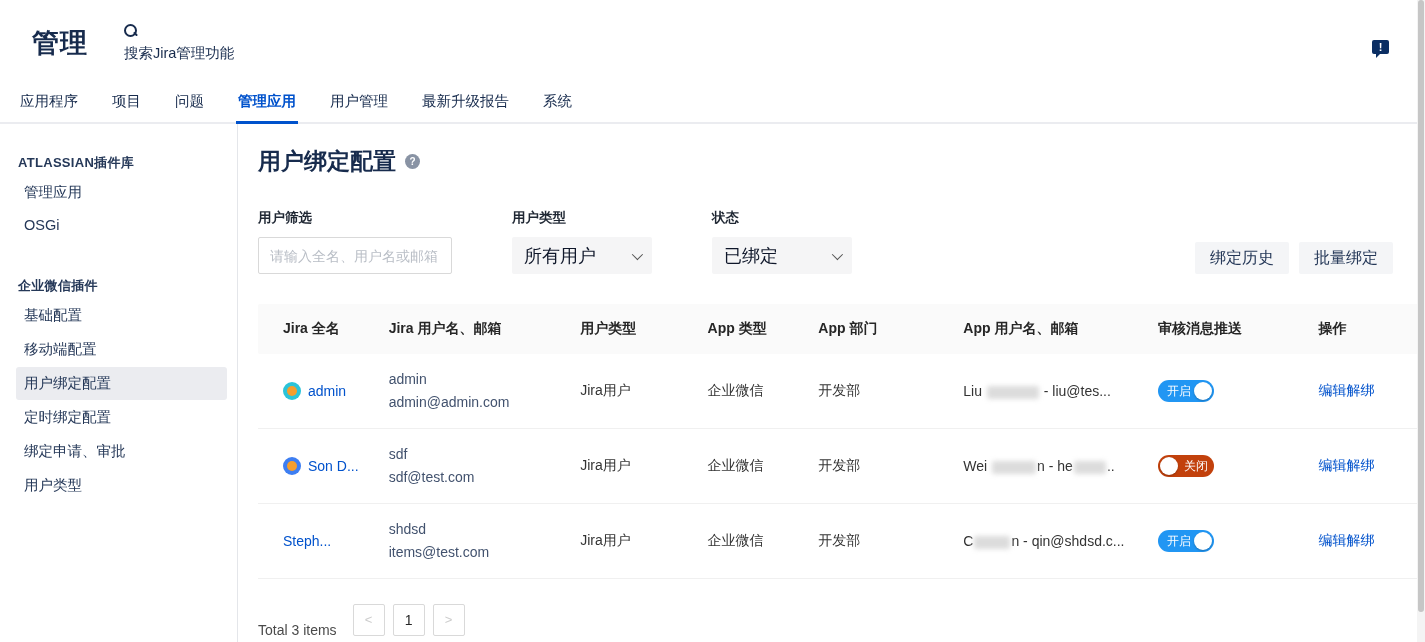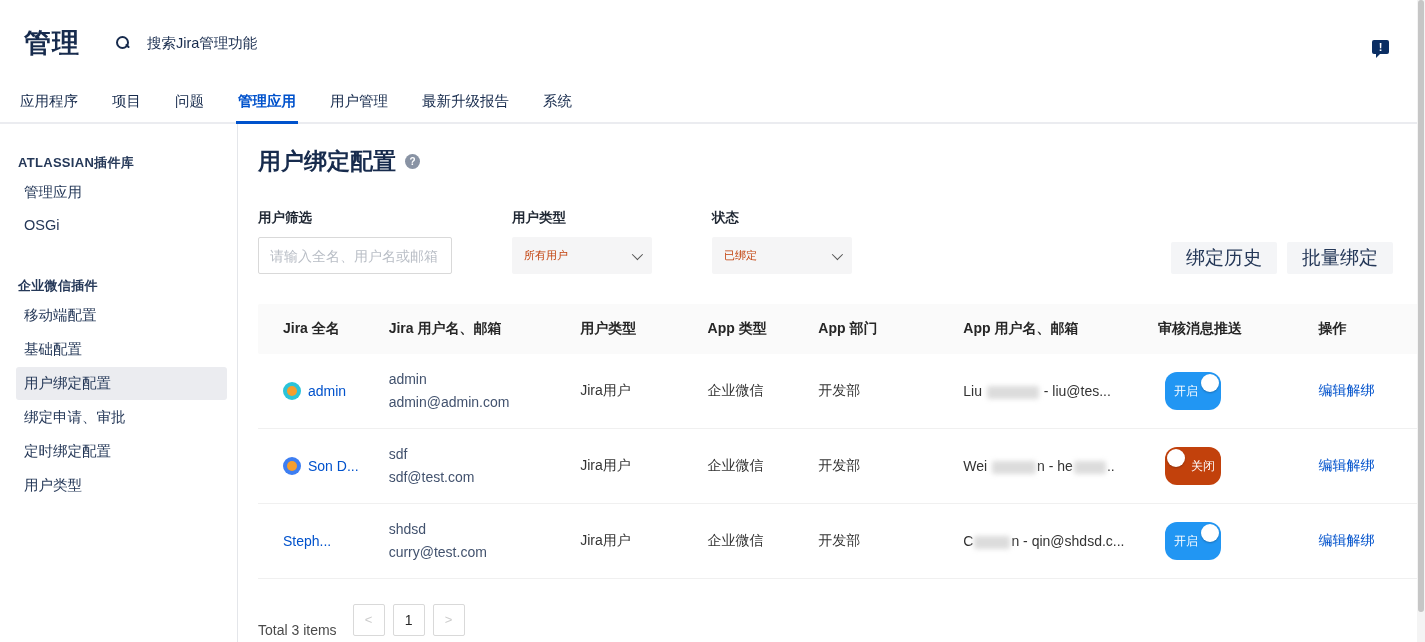--- a/index.html
+++ b/index.html
@@ -1,22 +1,22 @@
 <!DOCTYPE html>
 <html><head>
 <meta charset="utf-8">
 <style>
   * { margin:0; padding:0; box-sizing:border-box; }
   html,body { width:1425px; height:642px; overflow:hidden; background:#fff;
     font-family:"Liberation Sans","DejaVu Sans",sans-serif; color:#172b4d; }
 
   
-  .top-header { display:flex; align-items:center; height:86px; padding:0 28px 0 24px; position:relative; }
+  .top-header { display:flex; align-items:center; height:86px; padding:0 28px 0 32px; position:relative; }
   .app-title { font-size:27px; font-weight:bold; color:#172b4d; letter-spacing:1px; }
-  .admin-search { display:flex; align-items:center; margin-left:36px; gap:17px; cursor:pointer; }
+  .admin-search { display:flex; margin-left:36px; gap:6px; cursor:pointer;flex-direction:column; }
   .search-glyph { width:14px; height:14px; position:relative; }
   .search-glyph::before { content:""; position:absolute; left:0; top:0; width:9px; height:9px;
     border:2px solid #172b4d; border-radius:50%; }
   .search-glyph::after { content:""; position:absolute; left:9px; top:9px; width:5px; height:2px;
     background:#172b4d; transform:rotate(45deg); border-radius:1px; }
   .admin-search span { font-size:14.5px; color:#172b4d; }
   .feedback-btn { position:absolute; right:36px; top:40px; cursor:pointer; }
   .bubble { width:17px; height:14px; background:#0b2e63; border-radius:2px; position:relative;
     color:#fff; font-size:11px; font-weight:bold; text-align:center; line-height:14px; }
   .bubble::after { content:""; position:absolute; left:4px; bottom:-4px; border:3px solid transparent;
@@ -45,26 +45,26 @@
 
   
   .filter-row { display:flex; align-items:flex-end; margin-bottom:30px; padding-right:32px; }
   .filter-group { margin-right:60px; }
   .filter-label { font-size:13.5px; font-weight:bold; color:#1f2733; margin-bottom:10px; }
   .filter-input { width:194px; height:37px; border:1px solid #d9d9d9; border-radius:2px; padding:0 11px;
     font-size:14px; color:#333; font-family:inherit; }
   .filter-input::placeholder { color:#b9bec6; }
   .select-box { width:140px; height:37px; background:#f5f5f6; border:none; border-radius:2px;
     display:flex; align-items:center; justify-content:space-between; padding:0 12px; cursor:pointer; }
-  .select-value { font-size:11px; color:#c2410c; }
+  .select-value { font-size:18px; color:#0f172a; }
   .chevron { width:8px; height:8px; border-right:1.6px solid #555; border-bottom:1.6px solid #555;
     transform:rotate(45deg) translateY(-2px); }
   .filter-spacer { flex:1; }
   .gray-btn { height:32px; padding:0 15px; background:#f4f5f7; border:none; border-radius:2px;
-    font-size:19px; color:#253858; cursor:pointer; margin-left:10px; font-family:inherit; }
+    font-size:16px; color:#253858; cursor:pointer; margin-left:10px; font-family:inherit; }
 
   
   table.bind-table { border-collapse:collapse; width:1165px; table-layout:fixed; }
   .bind-table th { background:#fafafa; font-size:14px; font-weight:bold; color:#262626;
     text-align:left; padding:16px 8px 16px 25px; white-space:nowrap; }
   .bind-table th:first-child { border-radius:2px 0 0 2px; }
   .bind-table td { border-bottom:1px solid #f0f0f0; padding:14px 8px 14px 25px; font-size:14px; color:#333;
     vertical-align:middle; }
   .col-fullname { width:102px; } .col-username { width:185px; } .col-usertype { width:123px; }
   .col-apptype { width:107px; } .col-appdept { width:140px; } .col-appuser { width:188px; }
@@ -72,22 +72,22 @@
   .fullname-cell { display:flex; align-items:center; gap:7px; }
   .avatar { width:18px; height:18px; border-radius:50%; position:relative; flex:0 0 18px; }
   .avatar::after { content:""; position:absolute; left:4px; top:4px; width:10px; height:10px;
     border-radius:50%; background:#f59e2d; }
   a.blue-link { color:#0052cc; text-decoration:none; cursor:pointer; white-space:nowrap; }
   .two-line div { line-height:23px; color:#42526e; }
   .muted { color:#42526e; }
   .appuser-cell { white-space:nowrap; overflow:hidden; color:#6b7683; font-size:13.5px; }
   .blur-patch { display:inline-block; height:13px; background:#dcdcdc; border-radius:2px;
     filter:blur(2.5px); vertical-align:middle; margin:0 1px; }
-  .switch { position:relative; width:56px; height:38px; border-radius:12px; cursor:pointer;
-    display:inline-flex; align-items:center; font-size:12px;margin-left:7px; }
+  .switch { position:relative; width:56px; height:22px; border-radius:12px; cursor:pointer;
+    display:inline-flex; align-items:center; font-size:12px; }
   .switch.on { background:#2196f3; }
   .switch.on .sw-label { color:#fff; margin-left:9px; }
   .switch.on .knob { right:2px; }
   .switch.off { background:#c2410c; }
   .switch.off .sw-label { color:#fdfdfd; margin-left:26px; }
   .switch.off .knob { left:2px; }
   .knob { position:absolute; top:2px; width:18px; height:18px; border-radius:50%; background:#fff;
     box-shadow:0 1px 2px rgba(0,0,0,.25); }
   .ops-cell a { }
 
@@ -127,25 +127,25 @@
     <div class="tab">系统</div>
   </div>
 
 <div class="body-wrap">
   <div class="sidebar" id="sidebar">
       <div class="side-section-title">ATLASSIAN插件库</div>
       <div class="side-item">管理应用</div>
       <div class="side-item">OSGi</div>
       <div class="side-gap"></div>
       <div class="side-section-title">企业微信插件</div>
+      <div class="side-item">基础配置</div>
       <div class="side-item">移动端配置</div>
-      <div class="side-item">基础配置</div>
       <div class="side-item active">用户绑定配置</div>
+      <div class="side-item">定时绑定配置</div>
       <div class="side-item">绑定申请、审批</div>
-      <div class="side-item">定时绑定配置</div>
       <div class="side-item">用户类型</div>
     </div>
 
   <div class="main">
     <div class="page-title-row">
       <div class="page-title">用户绑定配置</div>
       <div class="help-icon">?</div>
     </div>
 
     <div class="filter-row">
@@ -244,21 +244,21 @@
           </tr>
           <tr>
             <td>
               <div class="fullname-cell">
                 <a class="blue-link">Steph...</a>
               </div>
             </td>
             <td>
               <div class="two-line">
                 <div>shdsd</div>
-                <div>curry@test.com</div>
+                <div>items@test.com</div>
               </div>
             </td>
             <td class="muted">Jira用户</td>
             <td class="muted">企业微信</td>
             <td class="muted">开发部</td>
             <td class="appuser-cell">C<span class="blur-patch" style="width: 36px;"></span>n - qin@shdsd.c...</td>
             <td><div class="switch on">
                 <span class="sw-label">开启</span>
                 <span class="knob"></span>
               </div></td>

